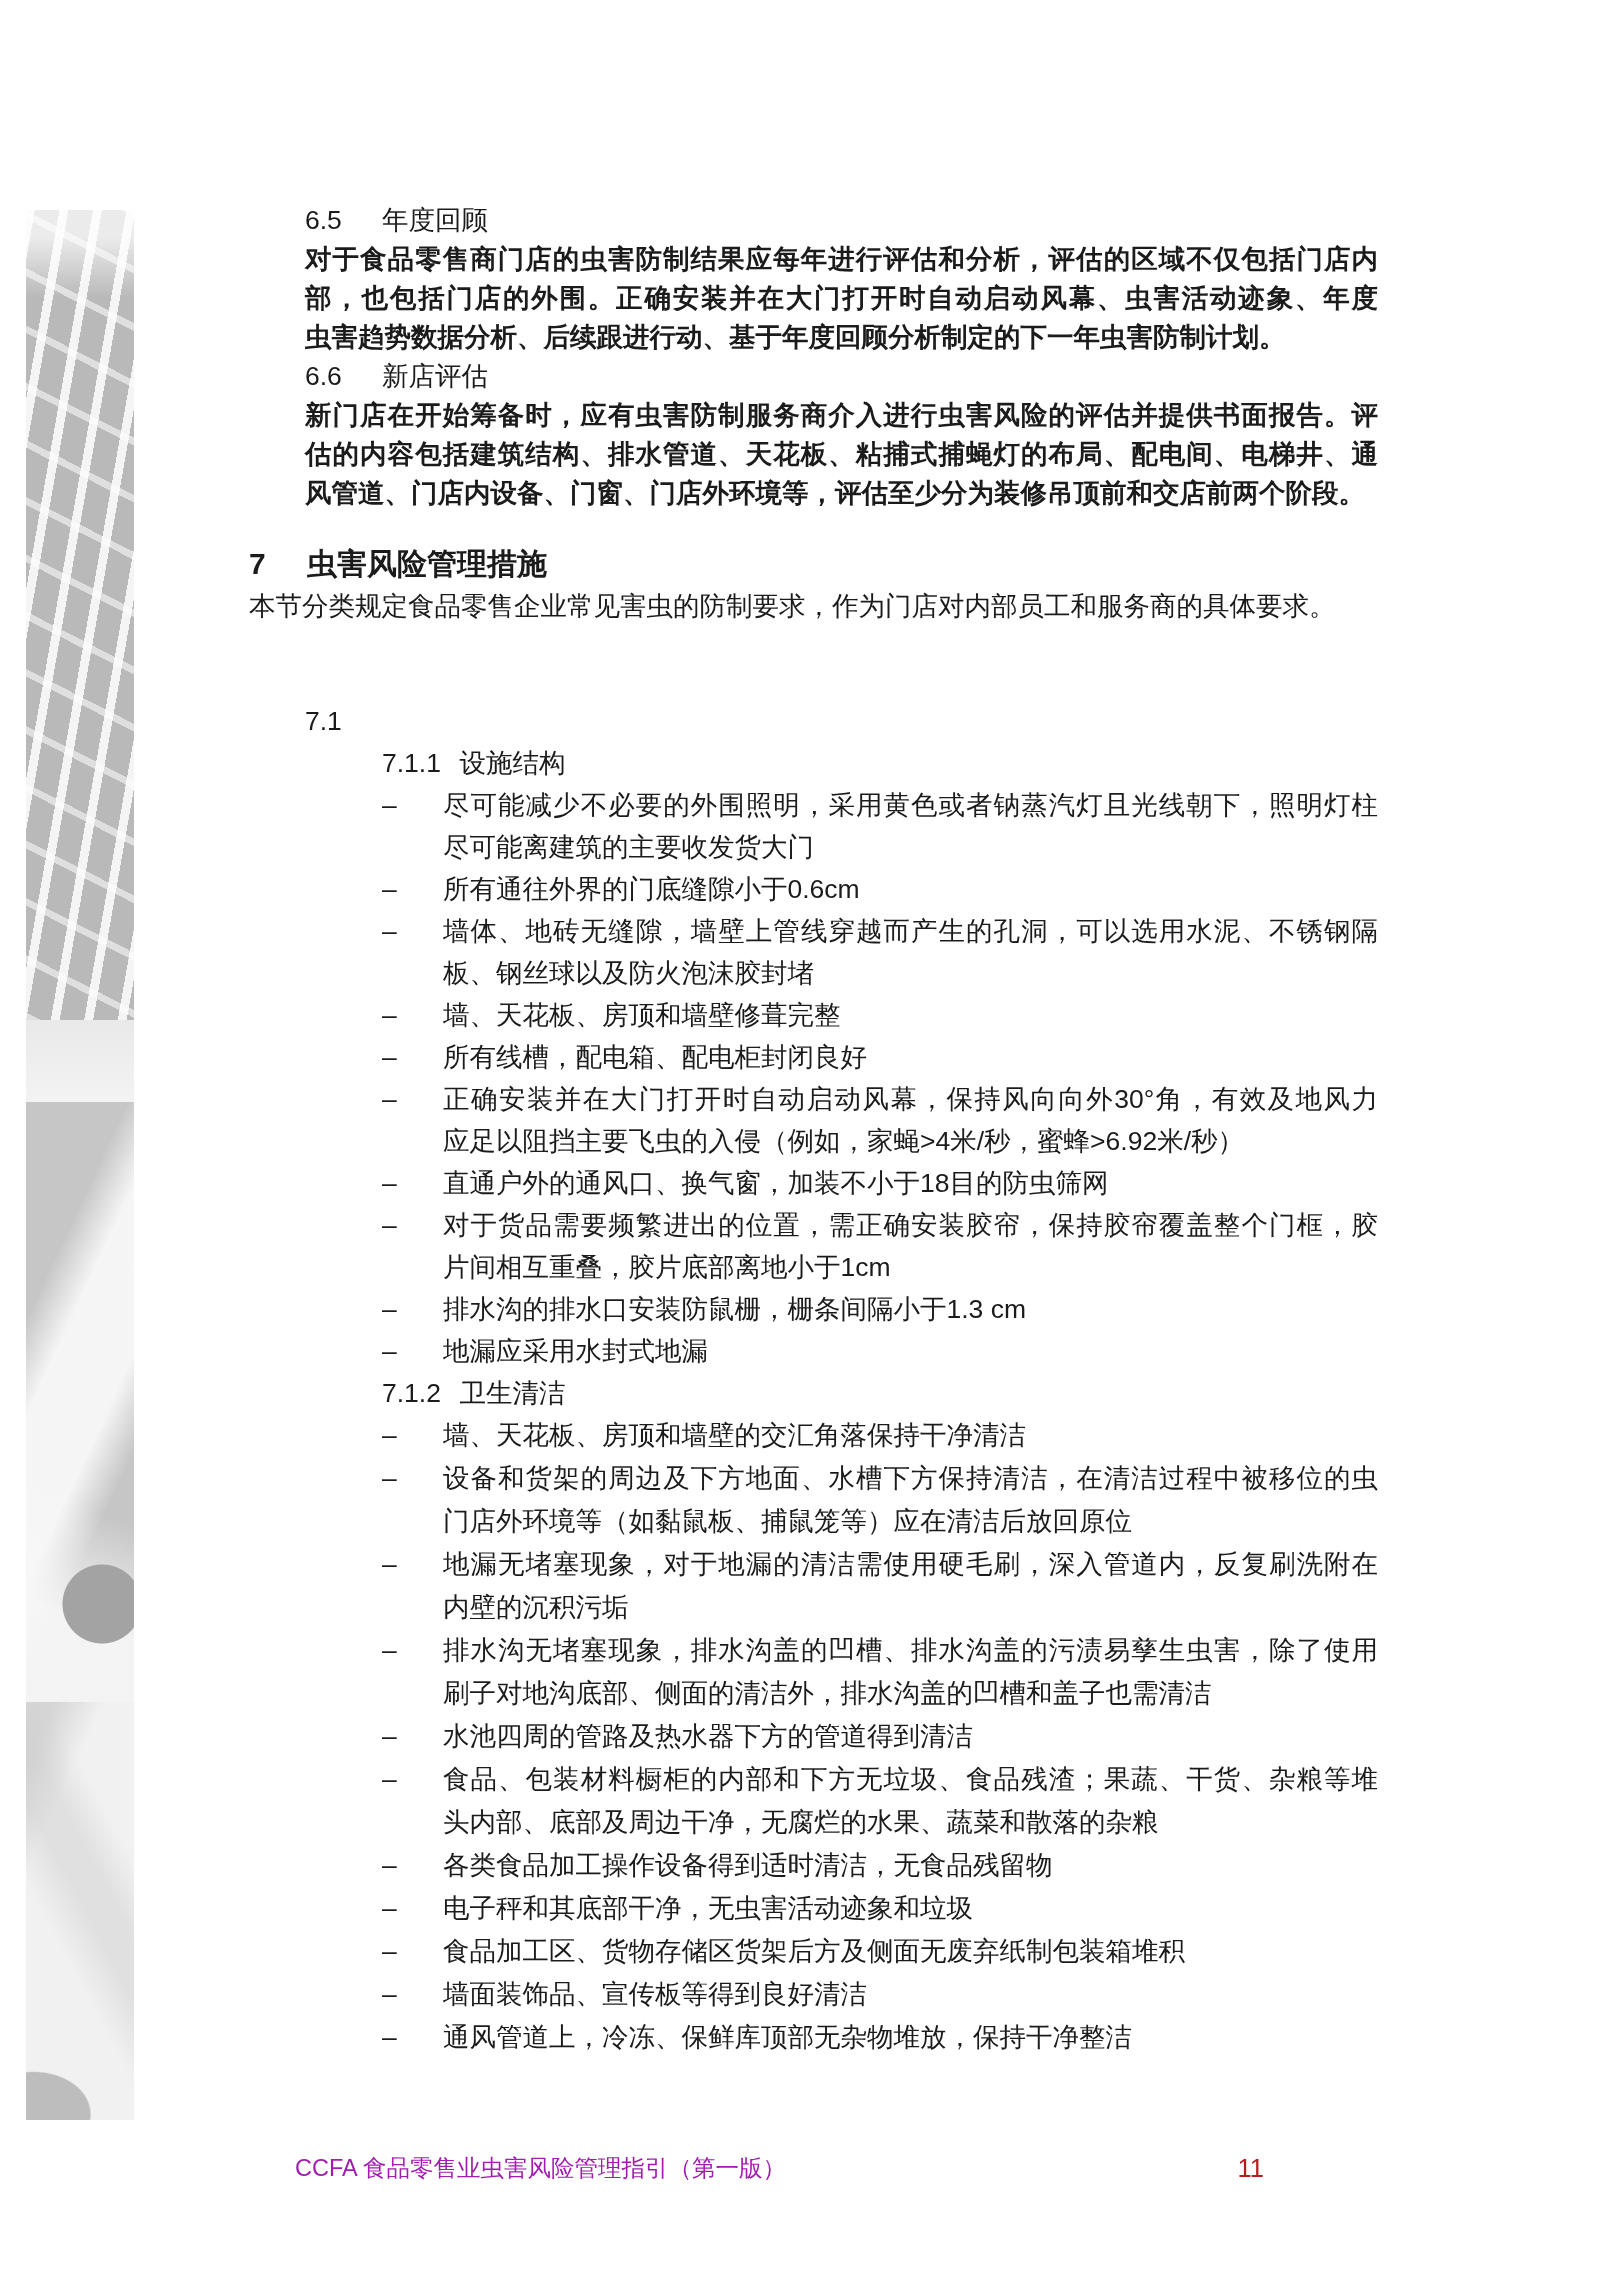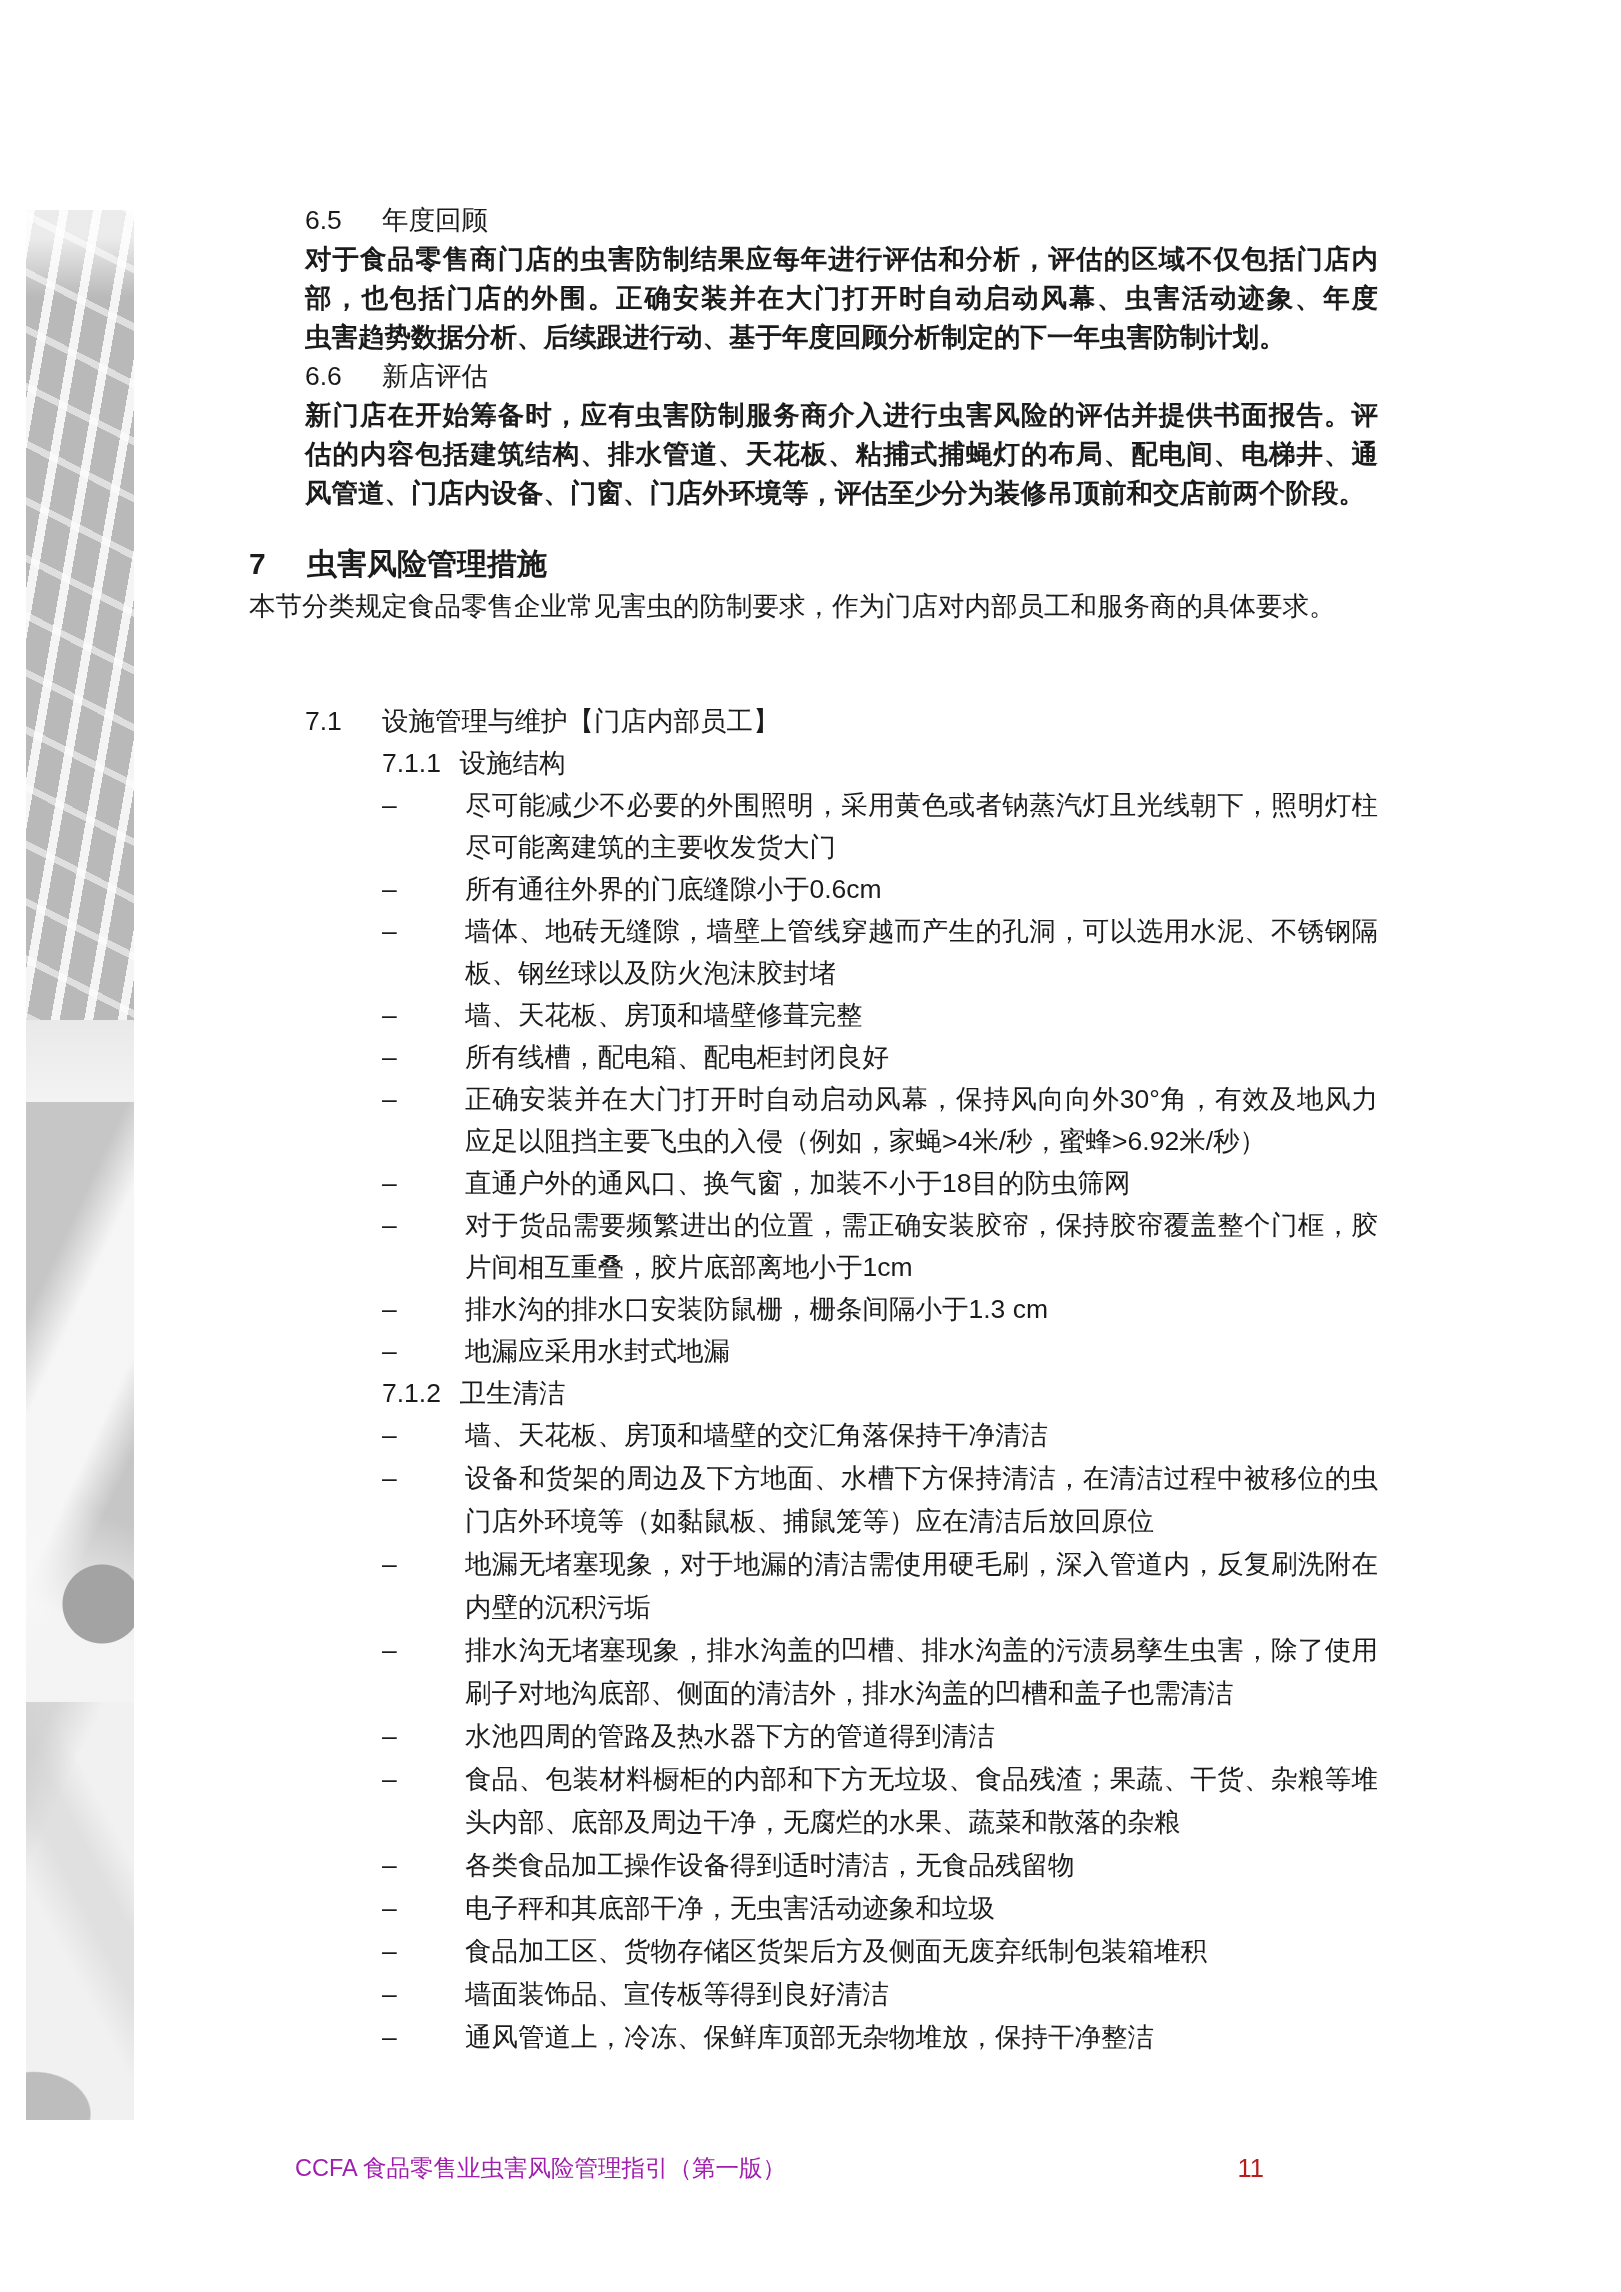--- a/index.html
+++ b/index.html
@@ -42,21 +42,21 @@
   .sp71{height:74px;}
   .h71{display:flex;margin-left:56px;line-height:42px;}
   .h71 .num{width:77px;flex:none;}
   .h3row{display:flex;margin-left:133px;line-height:42px;}
   .h3row .num{margin-right:18.6px;flex:none;}
 
   .blist{margin-left:133px;width:996px;line-height:42px;}
   .blist.v2{line-height:43px;}
   .brow{display:flex;}
   .brow .dash{width:61px;flex:none;}
-  .brow .btxt{flex:1;min-width:0;margin-left:22px;}
+  .brow .btxt{flex:1;min-width:0;}
 
   .footer{position:absolute;left:295px;top:2154px;font-size:23.5px;line-height:29px;color:#a21caf;}
   .pagenum{position:absolute;right:239px;top:2154px;font-size:25.5px;line-height:29px;color:#b91c1c;}
 </style>
 </head>
 <body>
 
 <div class="page">
 
   <div class="side">
@@ -93,21 +93,20 @@
       <span>虫害风险管理措施</span>
     </div>
     <div class="para1">
       <div class="lline">本节分类规定食品零售企业常见害虫的防制要求，作为门店对内部员工和服务商的具体要求。</div>
     </div>
 
     <div class="sp71"></div>
 
     <div class="h71">
       <span class="num">7.1</span>
-      <span>设施管理与维护【门店内部员工】</span>
     </div>
 
     <div class="h3row">
       <span class="num">7.1.1</span>
       <span>设施结构</span>
     </div>
 
     <div class="blist">
       <div class="brow">
         <span class="dash">–</span>

